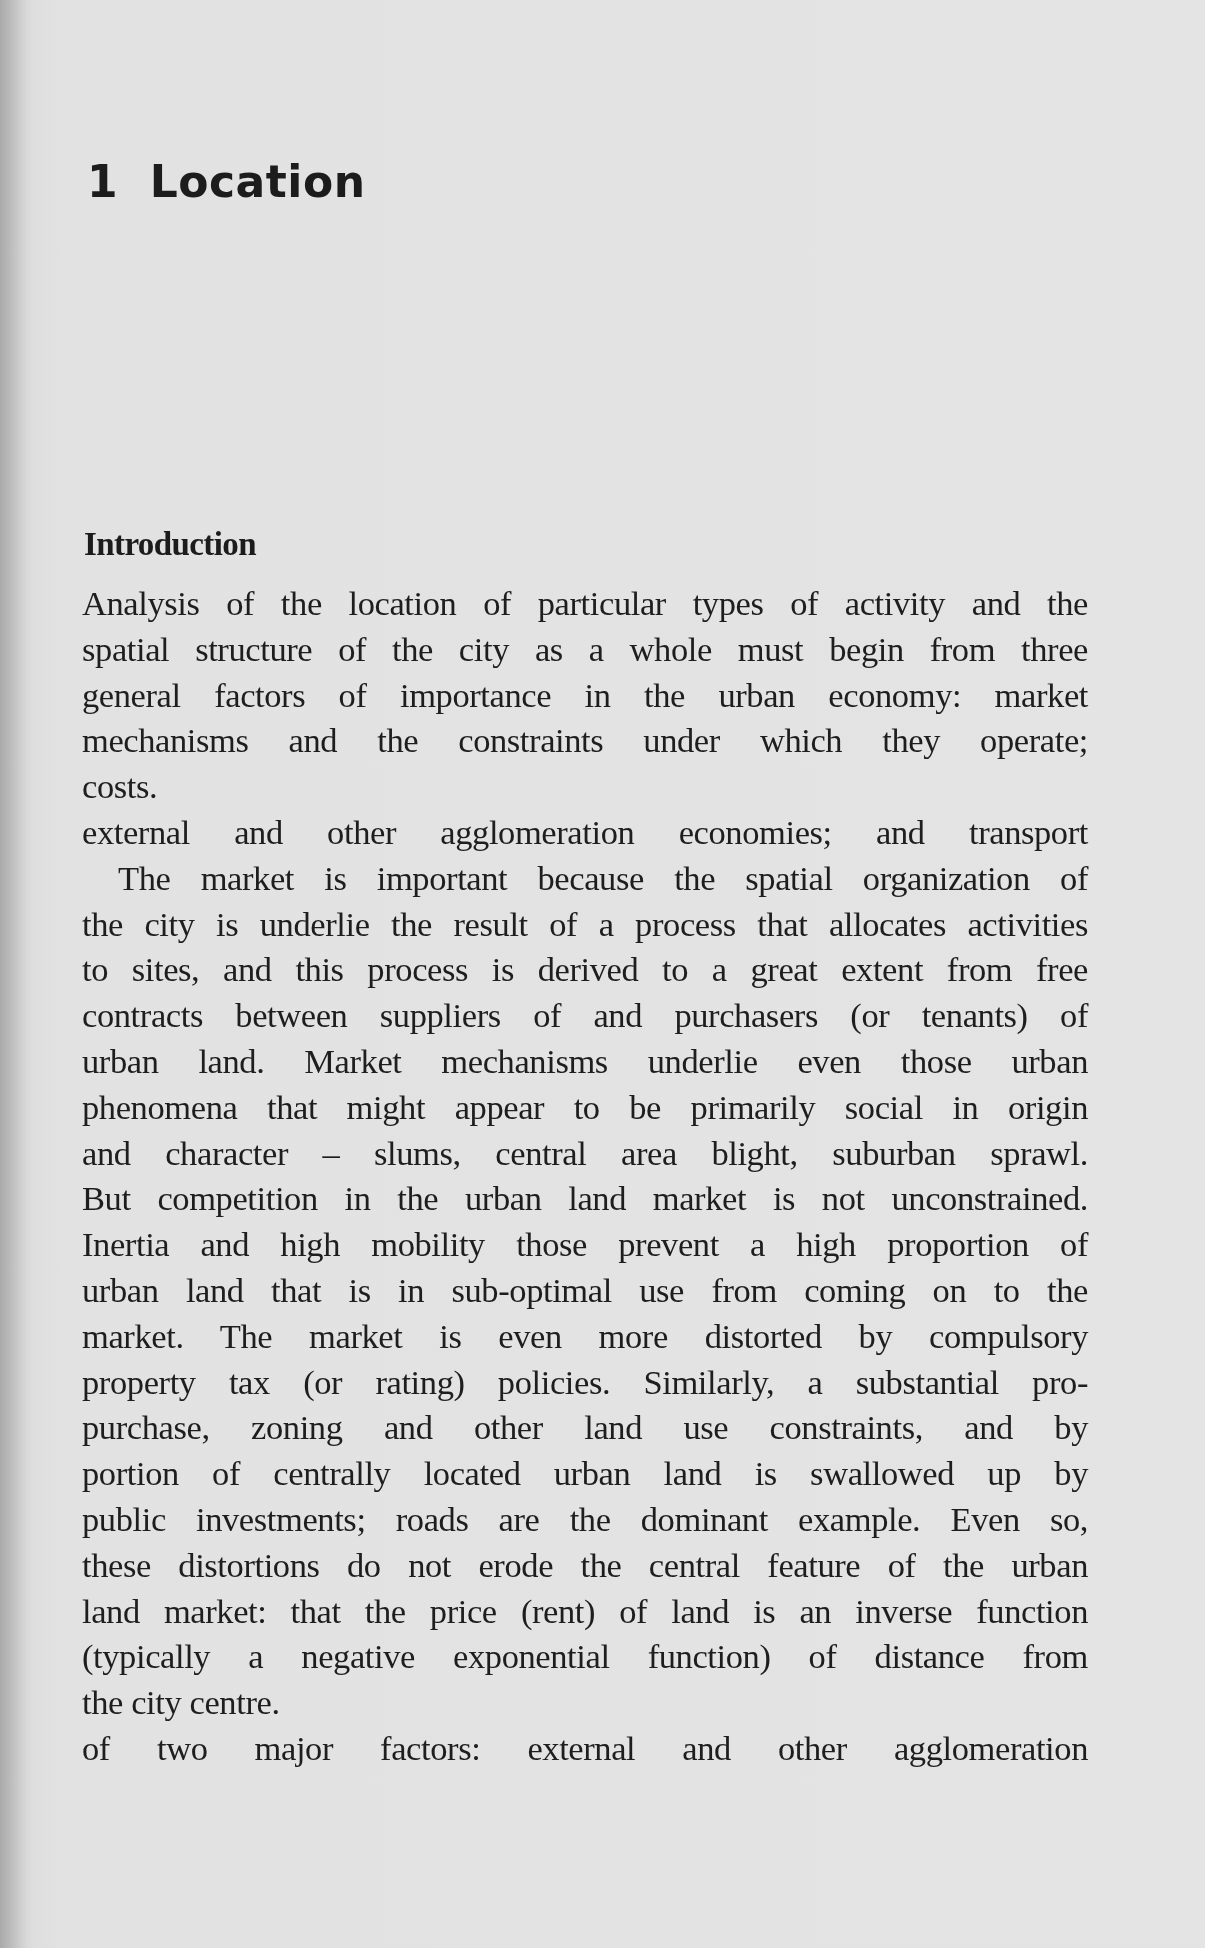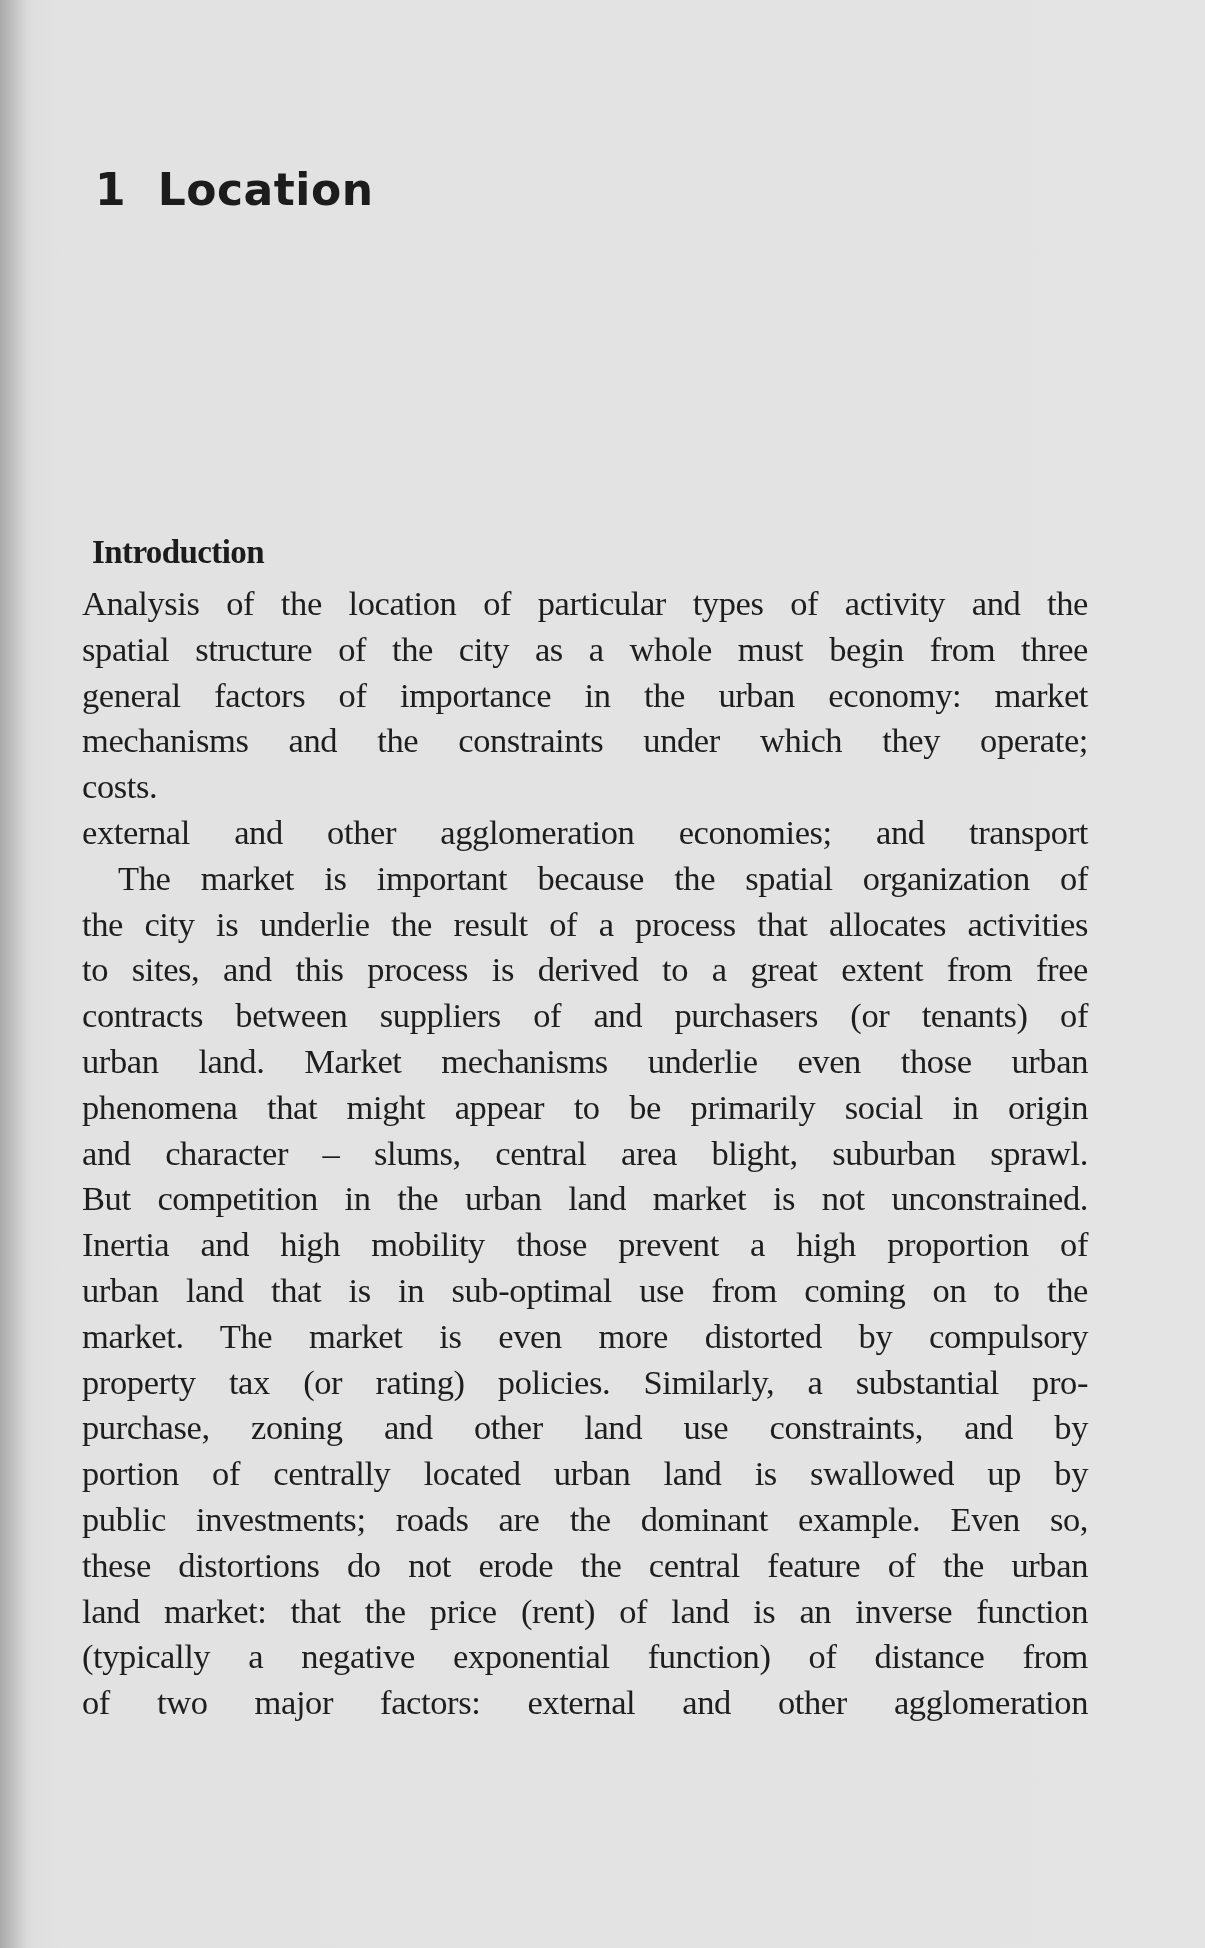--- a/index.html
+++ b/index.html
@@ -27,33 +27,33 @@
       left: 0;
       top: 0;
       width: 28px;
       height: 1948px;
       background: linear-gradient(to right, rgba(0,0,0,0.10), rgba(0,0,0,0));
     }
     .chapter-title {
       position: absolute;
       left: 83px;
       top: 152px;
-      margin: 12px;
+      margin: 4px;
       font-family: "DejaVu Sans", sans-serif;
       font-weight: bold;
       font-size: 44px;
       letter-spacing: 0.5px;
       color: #1c1c1c;
       white-space: pre;
     }
     .section-heading {
       position: absolute;
       left: 84px;
       top: 526px;
-      margin: 8px;
+      margin: 0;
       font-family: "Liberation Serif", serif;
       font-weight: bold;
       font-size: 33px;
       letter-spacing: -0.6px;
       color: #1c1c1c;
     }
     .body-text {
       position: absolute;
       left: 82px;
       top: 581px;
@@ -111,19 +111,20 @@
       <span class="line">Inertia and high mobility those prevent a high proportion of</span>
       <span class="line">urban land that is in sub-optimal use from coming on to the</span>
       <span class="line">market. The market is even more distorted by compulsory</span>
       <span class="line">property tax (or rating) policies. Similarly, a substantial pro-</span>
       <span class="line">purchase, zoning and other land use constraints, and by</span>
       <span class="line">portion of centrally located urban land is swallowed up by</span>
       <span class="line">public investments; roads are the dominant example. Even so,</span>
       <span class="line">these distortions do not erode the central feature of the urban</span>
       <span class="line">land market: that the price (rent) of land is an inverse function</span>
       <span class="line">(typically a negative exponential function) of distance from</span>
+      <span class="line last">the city centre.</span>
     </div>
 
     <div>
       <span class="line">of two major factors: external and other agglomeration</span>
     </div>
   </div>
 </div>
 
 </body></html>

